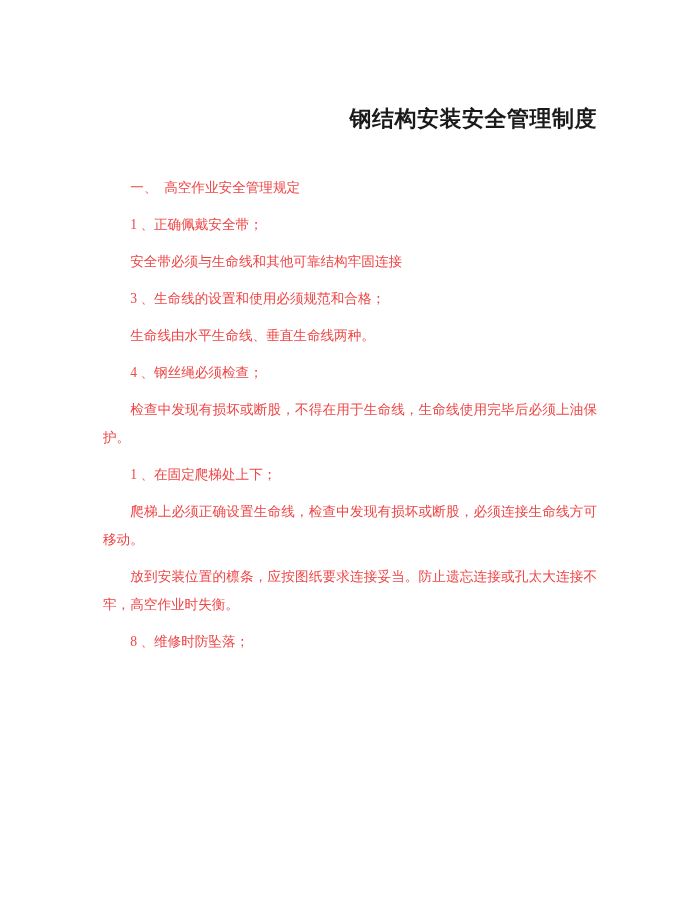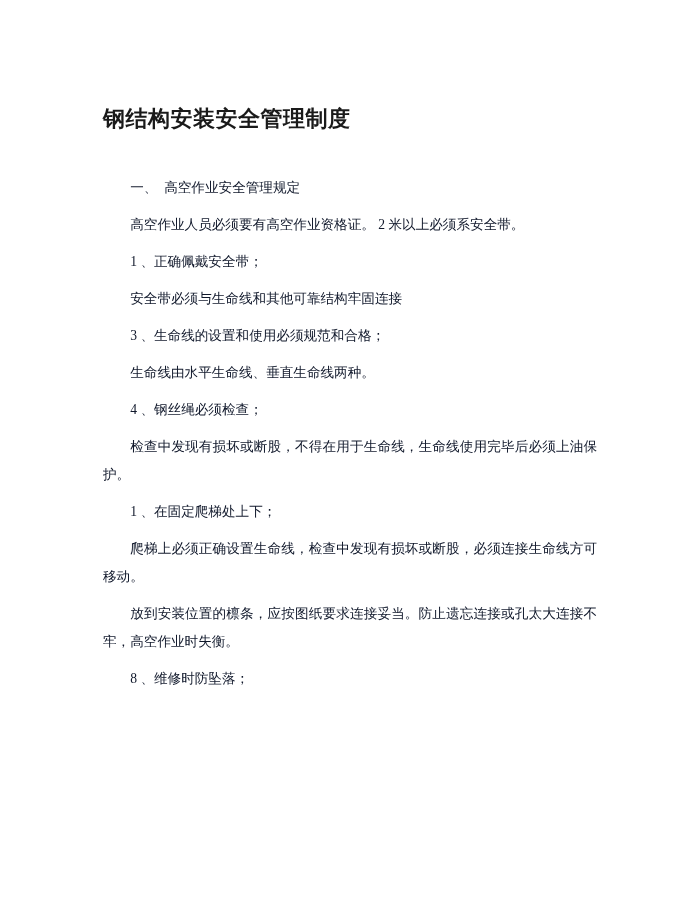--- a/index.html
+++ b/index.html
@@ -16,44 +16,43 @@
     padding: 102px 103px 0 103px;
     overflow: hidden;
     font-family: "Liberation Serif", "DejaVu Serif", serif;
     color: #1f1f1f;
   }
   .doc-title {
     margin: 0 0 38px 0;
     font-size: 22px;
     font-weight: bold;
     line-height: 34px;
-    text-align: left;
+    text-align: right;
     letter-spacing: 0.5px;
     color: #1a1a1a;
   }
   .doc-body p {
     margin: 0 0 9px 0;
     font-size: 13.6px;
     line-height: 28px;
     text-indent: 2em;
     text-align: justify;
     white-space: pre-wrap;
     word-break: break-all;
-    color: #0f172a;
+    color: #ef4444;
   }
 </style>
 </head>
 <body>
 
 <div class="page">
   <h1 class="doc-title">钢结构安装安全管理制度</h1>
 
   <div class="doc-body">
     <p>一、 高空作业安全管理规定</p>
-    <p>高空作业人员必须要有高空作业资格证。 2 米以上必须系安全带。</p>
     <p>1 、正确佩戴安全带；</p>
     <p>安全带必须与生命线和其他可靠结构牢固连接</p>
     <p>3 、生命线的设置和使用必须规范和合格；</p>
     <p>生命线由水平生命线、垂直生命线两种。</p>
     <p>4 、钢丝绳必须检查；</p>
     <p>检查中发现有损坏或断股，不得在用于生命线，生命线使用完毕后必须上油保护。</p>
     <p>1 、在固定爬梯处上下；</p>
     <p>爬梯上必须正确设置生命线，检查中发现有损坏或断股，必须连接生命线方可移动。</p>
     <p>放到安装位置的檩条，应按图纸要求连接妥当。防止遗忘连接或孔太大连接不牢，高空作业时失衡。</p>
     <p>8 、维修时防坠落；</p>

